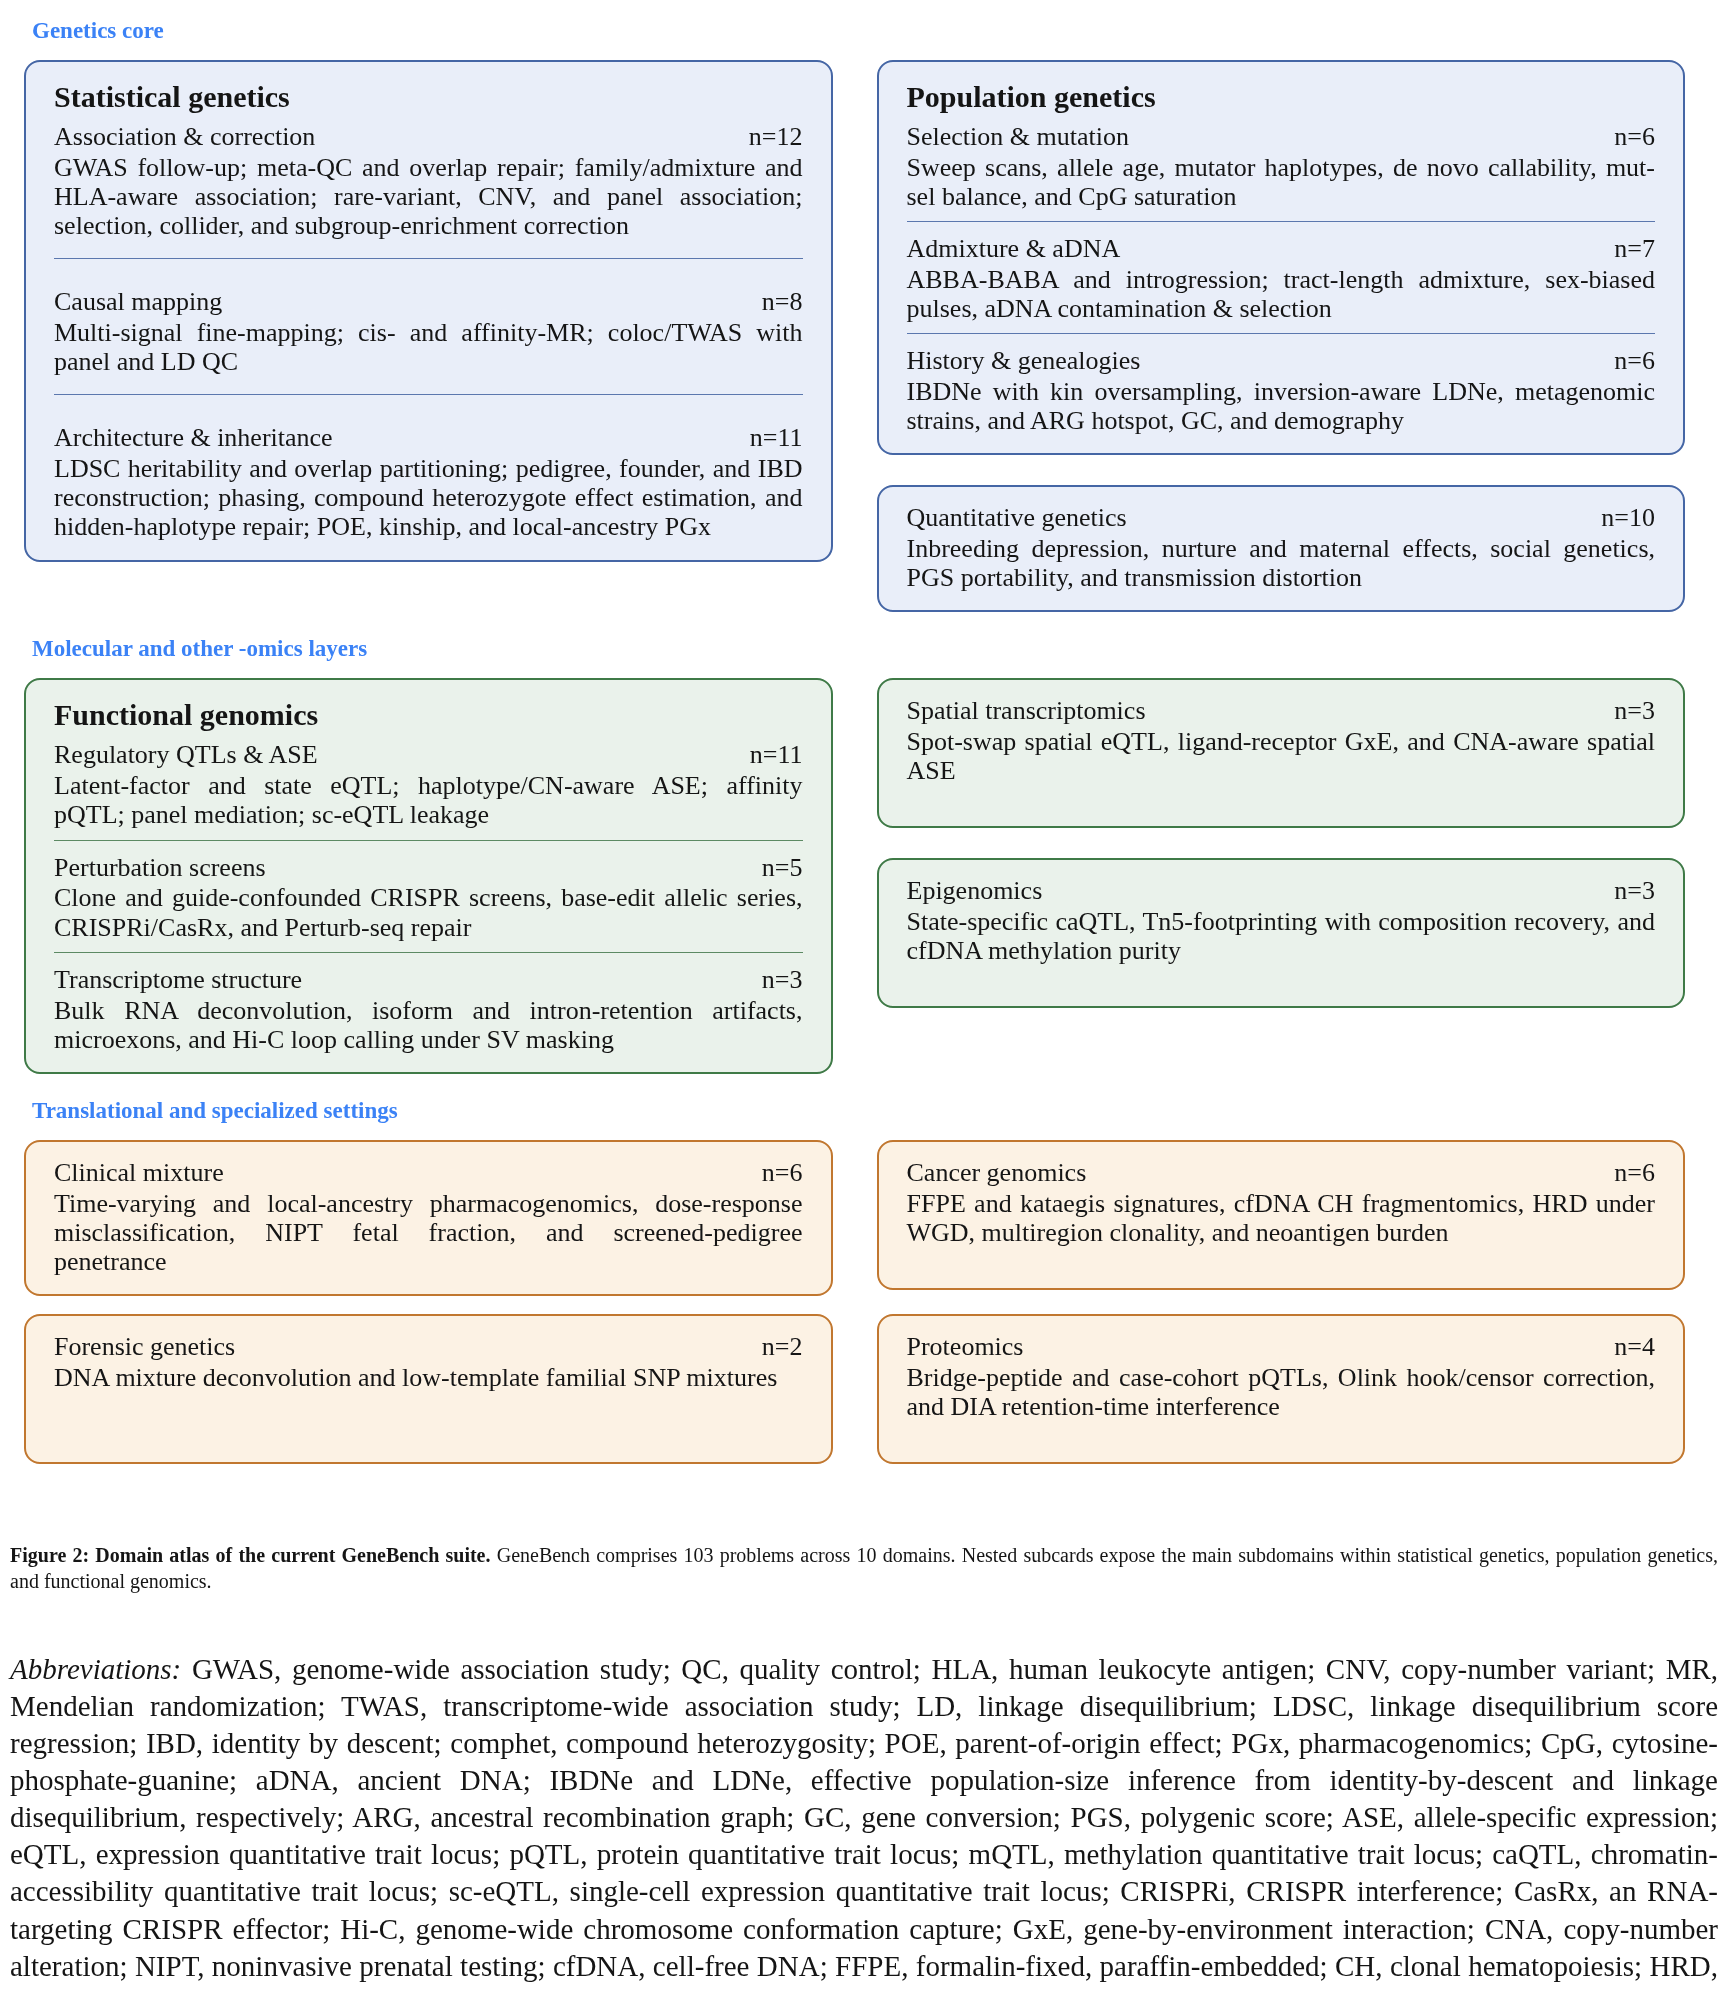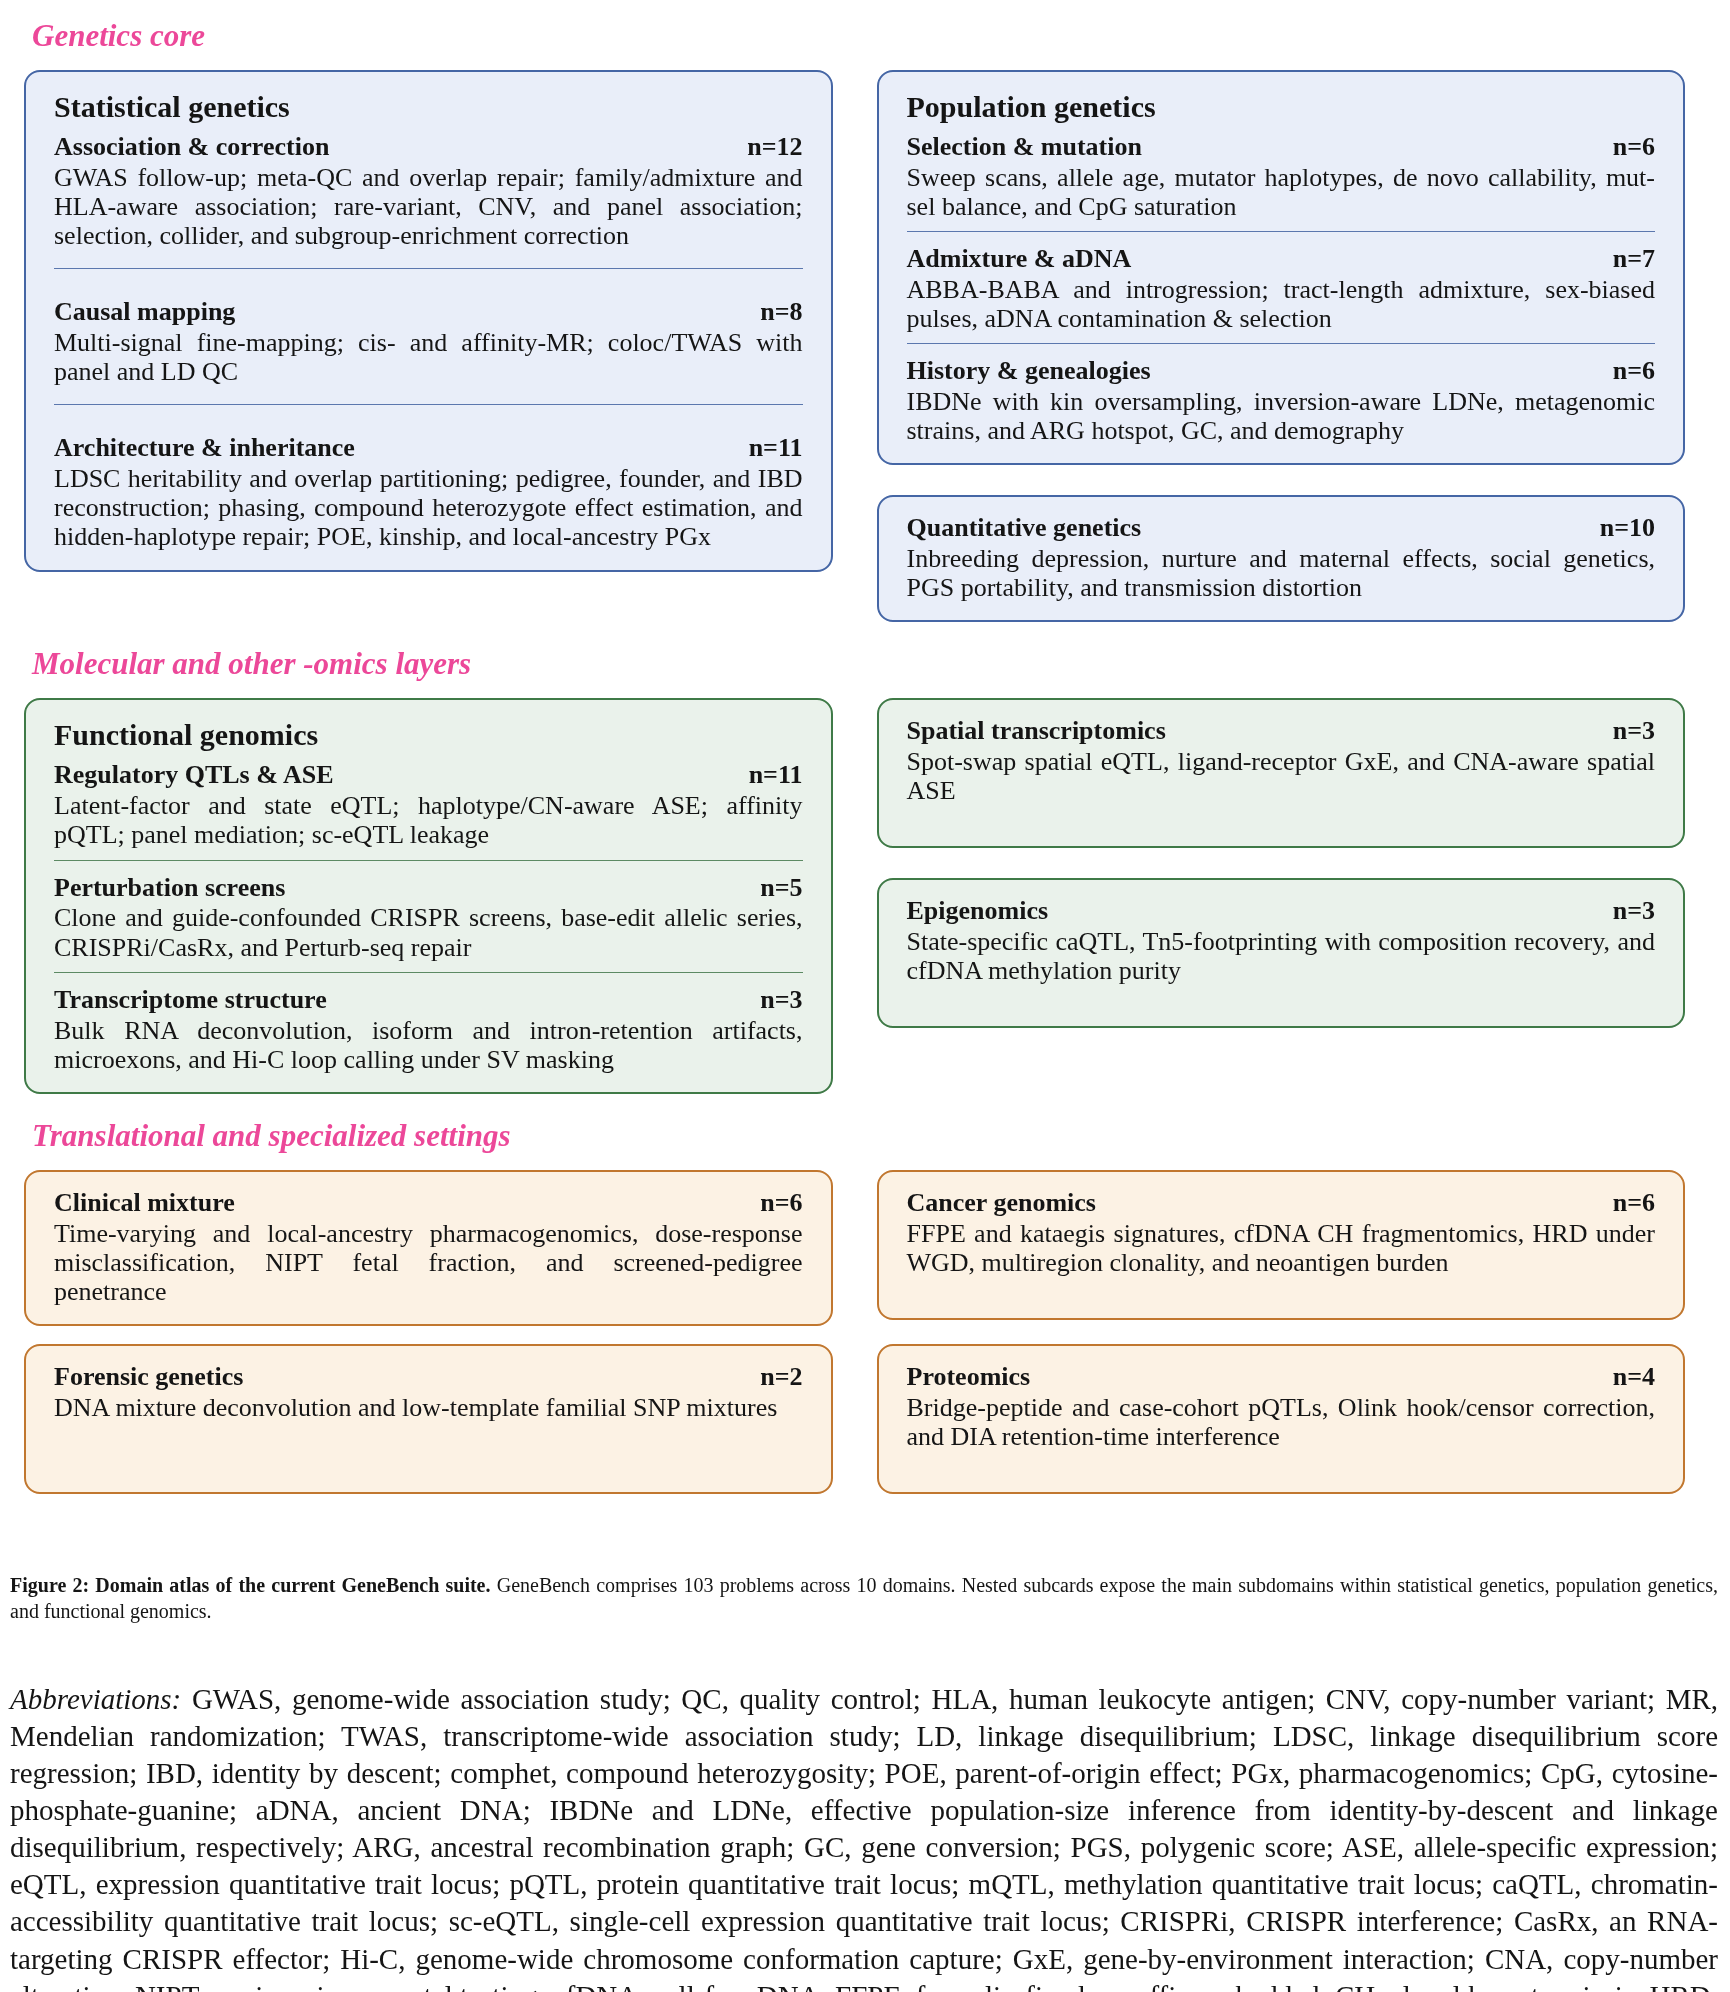--- a/index.html
+++ b/index.html
@@ -9,43 +9,42 @@
     box-sizing:border-box;
     background:#ffffff;
     font-family:"Liberation Serif","DejaVu Serif",serif;
     color:#151515;
     padding-top:18px;
     overflow:hidden;
   }
   .figure-area { padding:0 45px 0 24px; }
 
   .section-label {
-    font-size:31px; font-weight:bold; color:#ec4899;
+    font-size:23px; font-weight:bold; color:#3b82f6;
     margin:0 0 16px 8px;
-    font-style:italic;
   }
 
   .row { display:flex; gap:44px; margin-bottom:24px; align-items:flex-start; }
   .col { flex:1 1 0; display:flex; flex-direction:column; }
 
   .card {
     box-sizing:border-box;
     border:2px solid; border-radius:16px;
     padding:16px 28px 18px 28px;
     width:100%;
   }
   .card.blue   { background:#e9eef9; border-color:#4566a5; --line:#5b77ae; }
   .card.green  { background:#eaf2eb; border-color:#3f7a47; --line:#5c8a63; }
   .card.orange { background:#fcf2e4; border-color:#c1772f; --line:#c1772f; }
 
   .card-title { font-size:30px; font-weight:bold; margin:2px 0 8px 0; }
 
   .subcard-head {
     display:flex; justify-content:space-between; align-items:baseline;
-    font-size:26px; font-weight:bold; line-height:1.15;
+    font-size:26px; font-weight:normal; line-height:1.15;
   }
   .subcard-body {
     font-size:26px; line-height:1.12; text-align:justify; margin-top:1px;
   }
   .divider {
     border:none; border-top:1.5px solid var(--line,#5b77ae);
     margin:10px 0 12px 0; width:100%;
   }
   .card.spread .divider { margin:18px 0 28px 0; }
 

